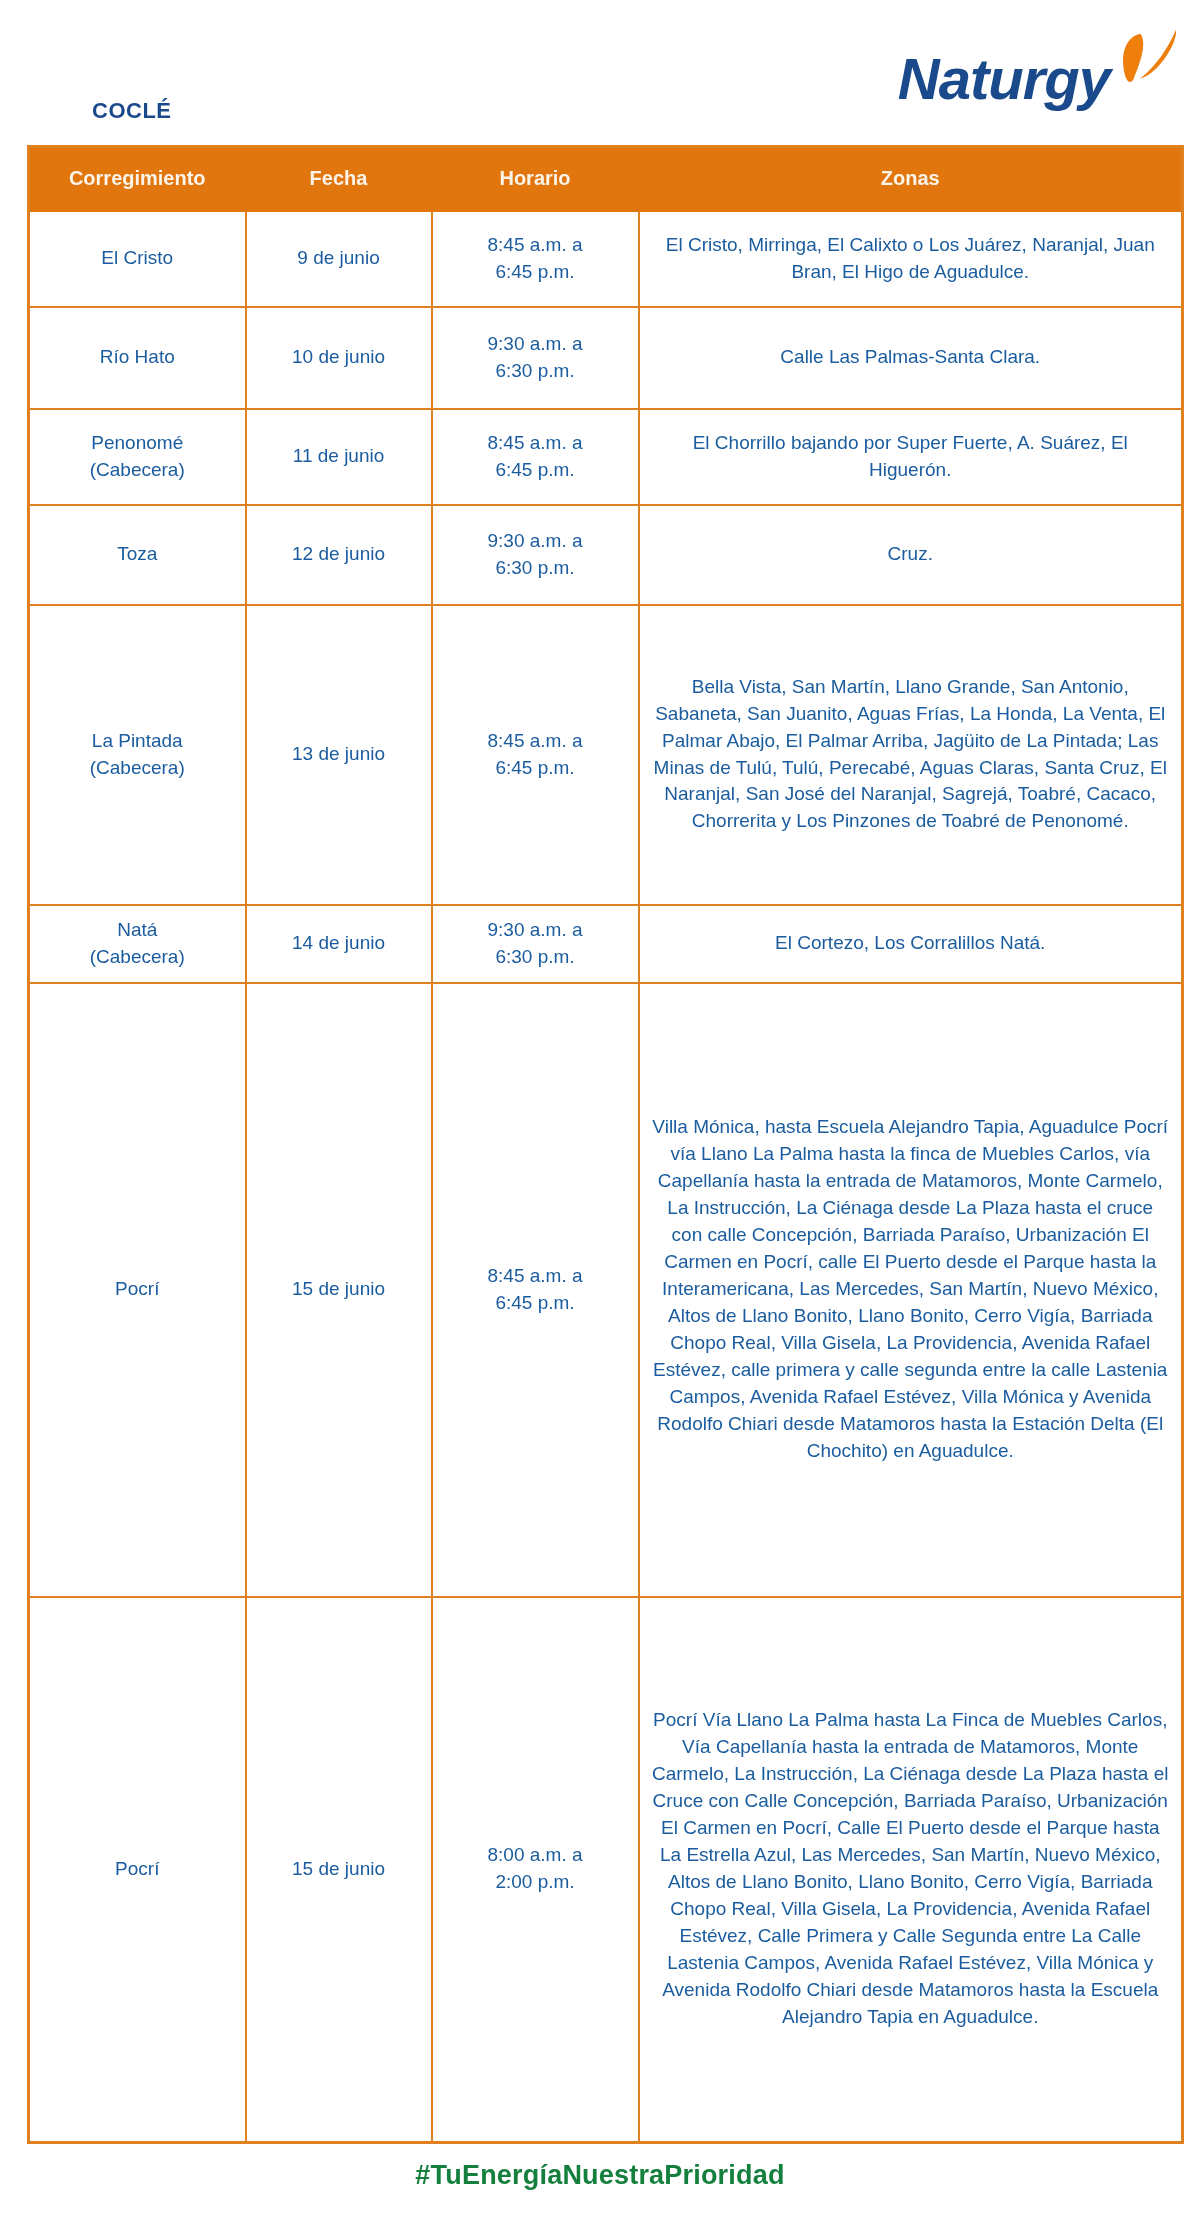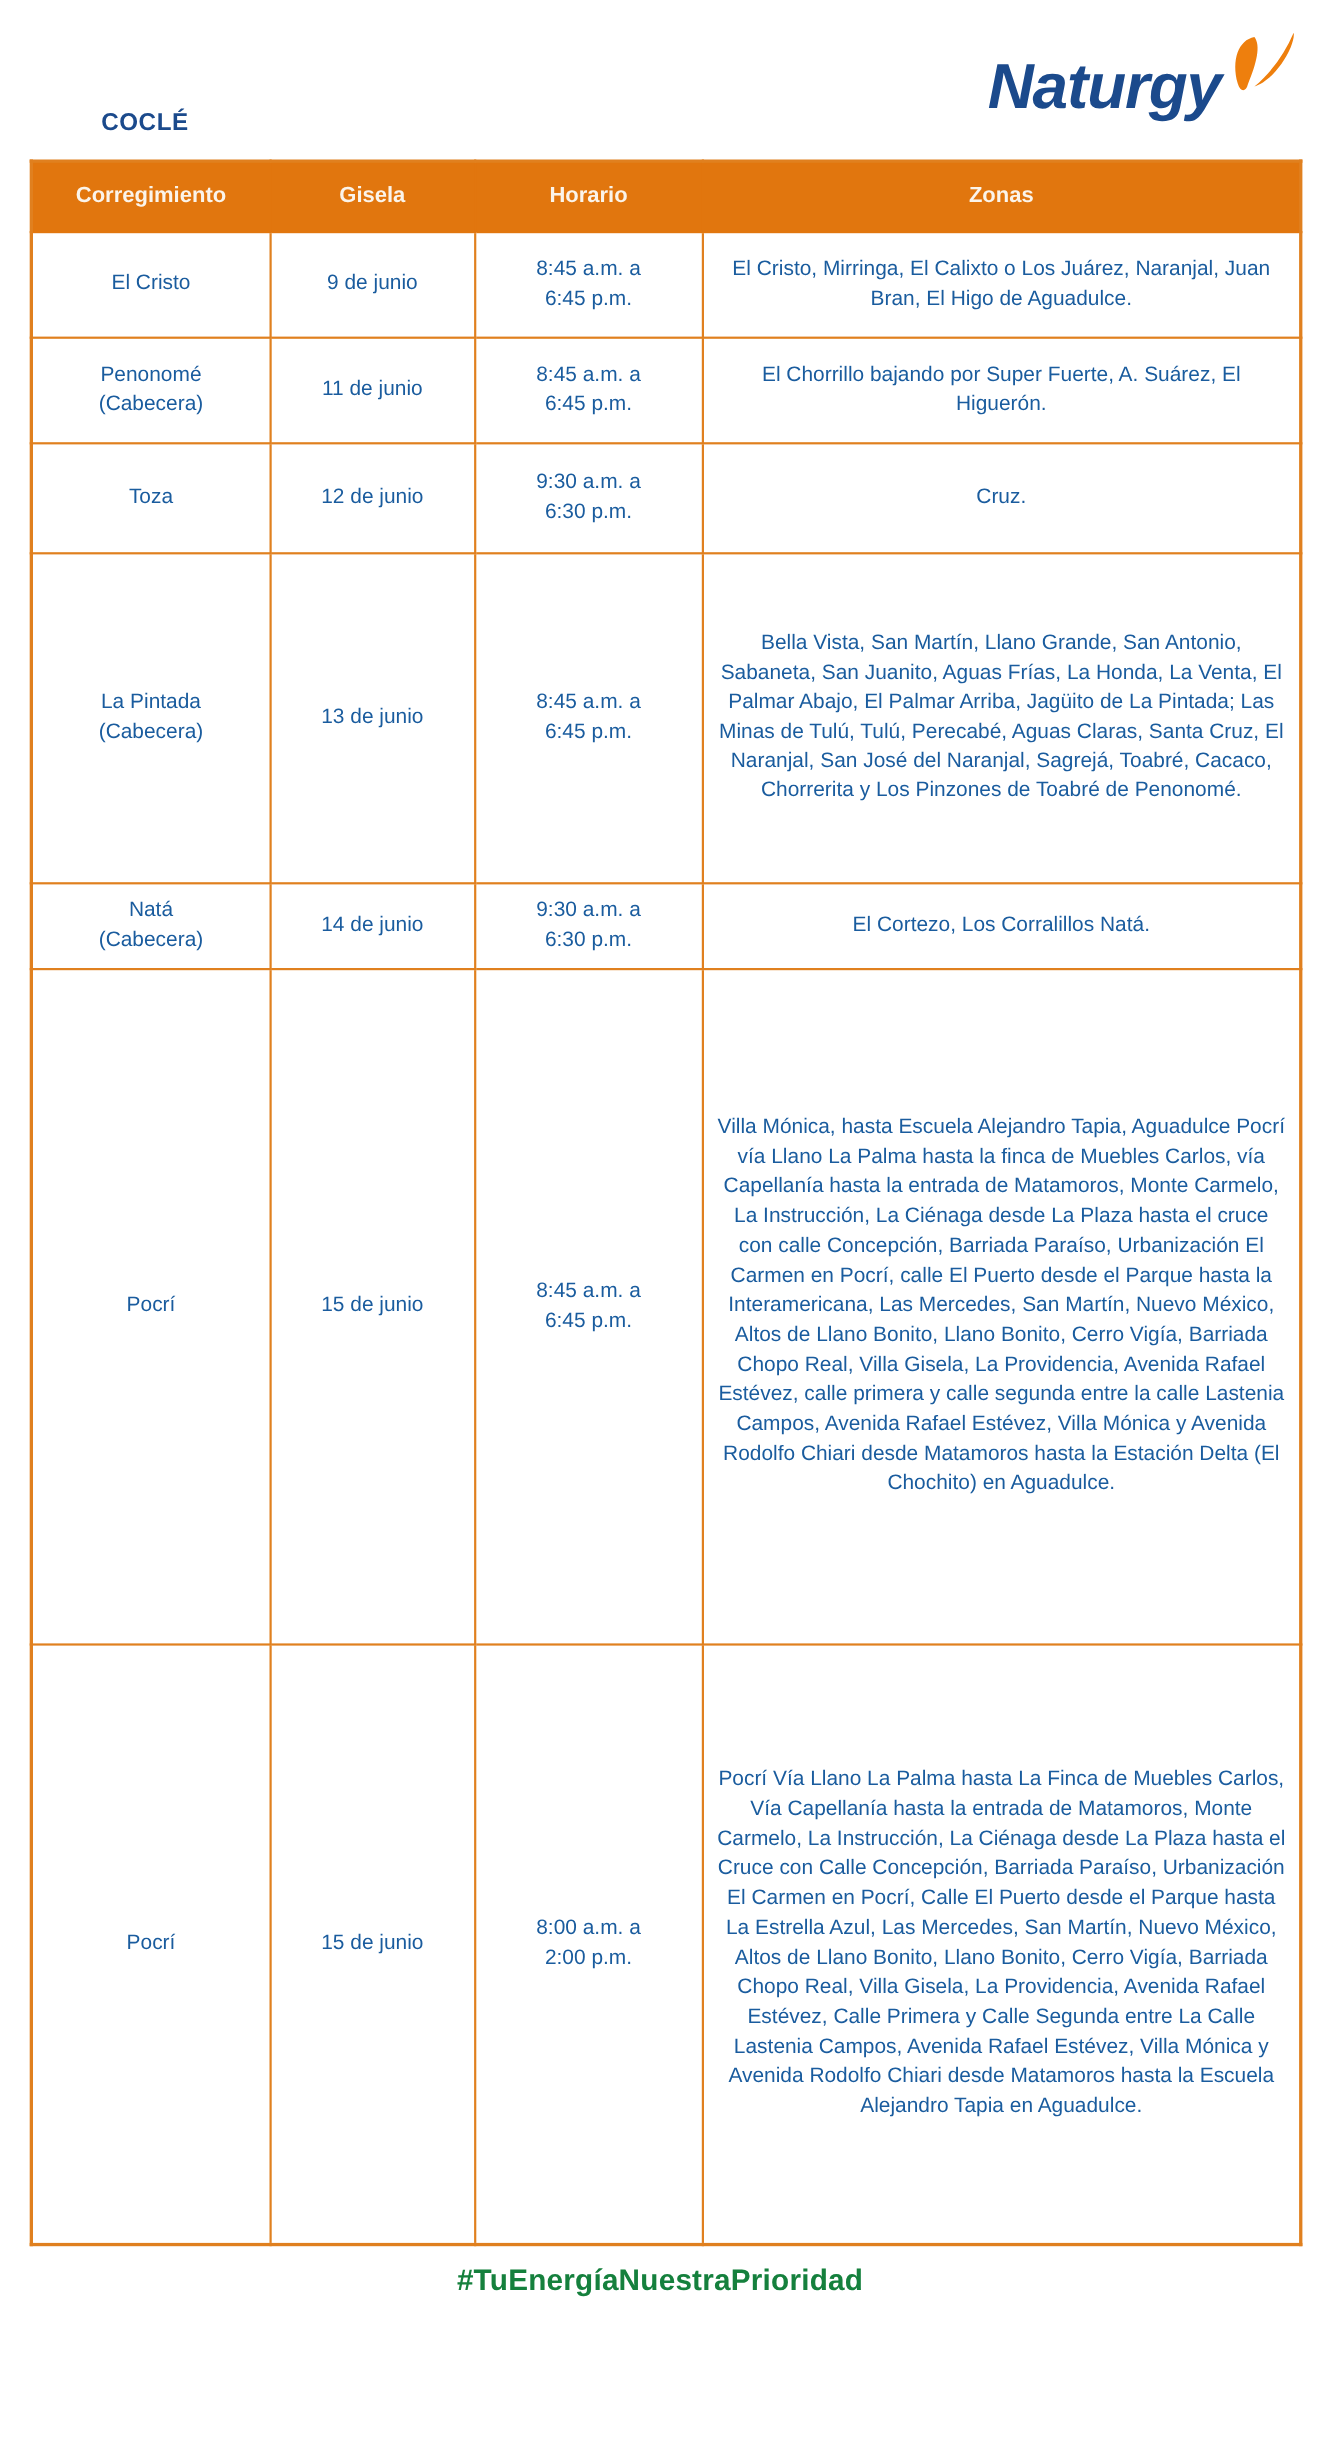--- a/index.html
+++ b/index.html
@@ -108,38 +108,50 @@
 <table class="outage-table">
   <colgroup>
     <col style="width:217px">
     <col style="width:186px">
     <col style="width:207px">
     <col style="width:544px">
   </colgroup>
   <thead>
     <tr>
       <th>Corregimiento</th>
-      <th>Gisela</th>
+      <th>Fecha</th>
       <th>Horario</th>
       <th>Zonas</th>
     </tr>
   </thead>
   <tbody>
     <tr class="r1">
       <td>
         <span class="line">El Cristo</span>
         <span class="line"></span>
       </td>
       <td>9 de junio</td>
       <td>
         <span class="line">8:45 a.m. a</span>
         <span class="line">6:45 p.m.</span>
       </td>
       <td>El Cristo, Mirringa, El Calixto o Los Juárez, Naranjal, Juan Bran, El Higo de Aguadulce.</td>
     </tr>
+    <tr class="r2">
+      <td>
+        <span class="line">Río Hato</span>
+        <span class="line"></span>
+      </td>
+      <td>10 de junio</td>
+      <td>
+        <span class="line">9:30 a.m. a</span>
+        <span class="line">6:30 p.m.</span>
+      </td>
+      <td>Calle Las Palmas-Santa Clara.</td>
+    </tr>
     <tr class="r3">
       <td>
         <span class="line">Penonomé</span>
         <span class="line">(Cabecera)</span>
       </td>
       <td>11 de junio</td>
       <td>
         <span class="line">8:45 a.m. a</span>
         <span class="line">6:45 p.m.</span>
       </td>

